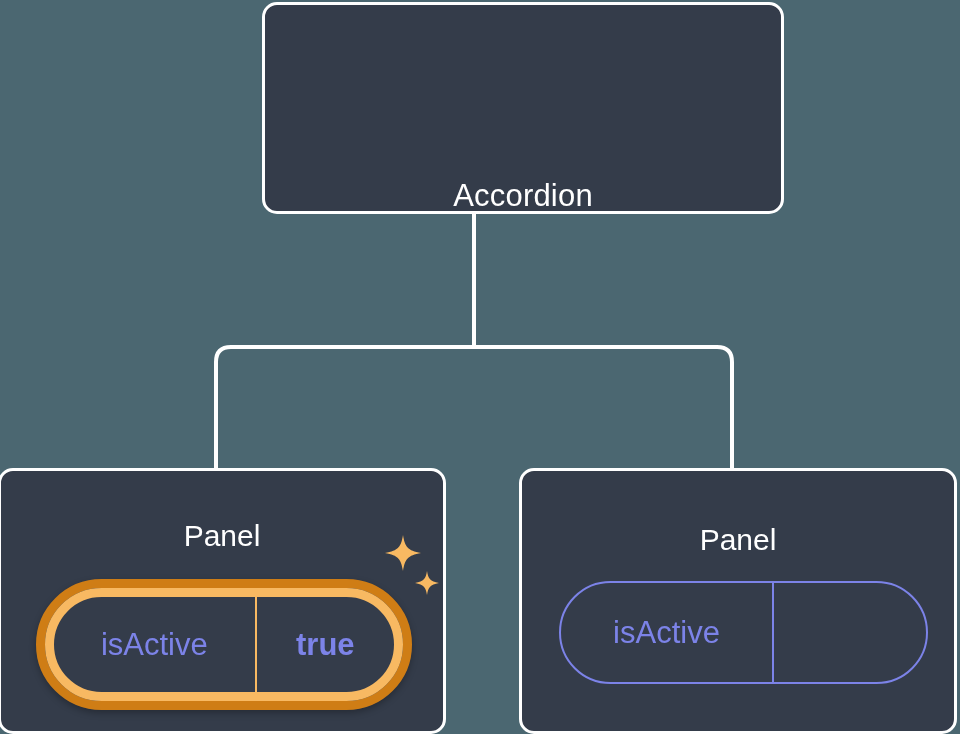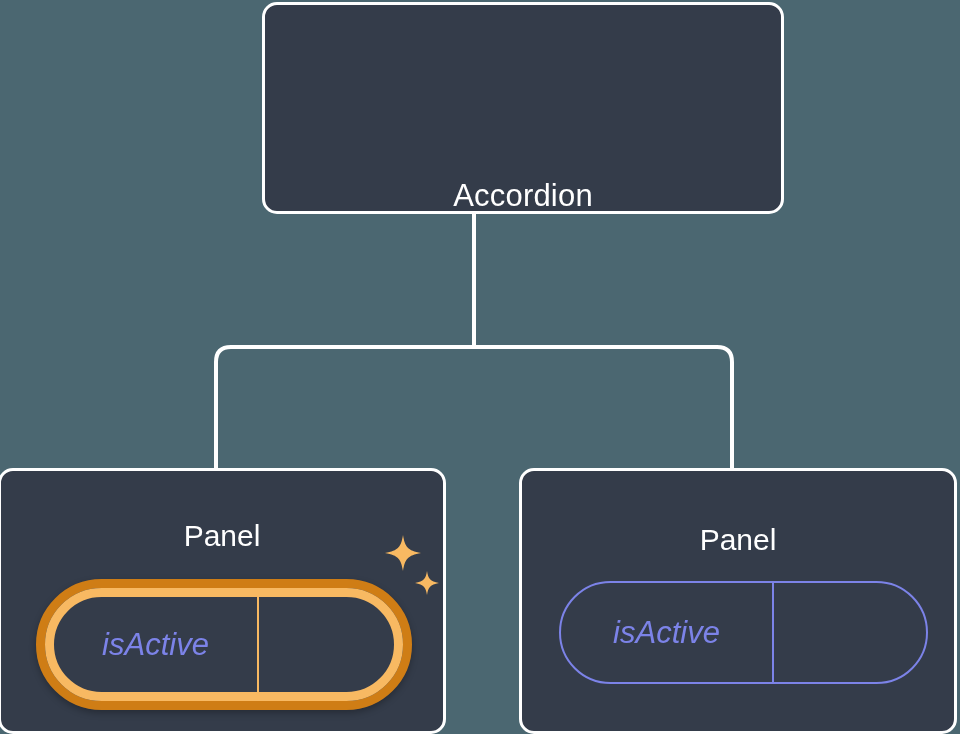--- a/index.html
+++ b/index.html
@@ -99,21 +99,20 @@
     display: flex;
     align-items: stretch;
     background: #343c4a;
   }
 
   .pill-cell {
     display: flex;
     align-items: center;
     justify-content: center;
     white-space: nowrap;
-    font-style: italic;
   }
 
   
   .pill-plain {
     left: 37px;
     top: 110px;
     width: 369px;
     height: 103px;
     border: 2px solid #7c83e8;
     border-radius: 52px;
@@ -209,20 +208,21 @@
     <div class="node-title-root">Accordion</div>
   </div>
 
   <div class="node node-panel node-panel-left">
     <div class="node-title-panel">Panel</div>
 
     <div class="pill-hl-wrap">
       <div class="pill-hl-outer"></div>
       <div class="pill-hl-inner">
         <div class="pill-cell pill-key">isActive</div>
+        <div class="pill-cell pill-val">true</div>
       </div>
     </div>
   </div>
 
   <svg class="sparkles" viewBox="0 0 62 68" xmlns="http://www.w3.org/2000/svg">
     <path d="M22 2 C24 14 26.5 17.5 40 20 C26.5 22.5 24 26 22 38 C20 26 17.5 22.5 4 20 C17.5 17.5 20 14 22 2 Z" fill="#f8b962"></path>
     <path d="M46 38 C47.3 46 49 48.3 58 50 C49 51.7 47.3 54 46 62 C44.7 54 43 51.7 34 50 C43 48.3 44.7 46 46 38 Z" fill="#f8b962"></path>
   </svg>
 
   <div class="node node-panel node-panel-right">

